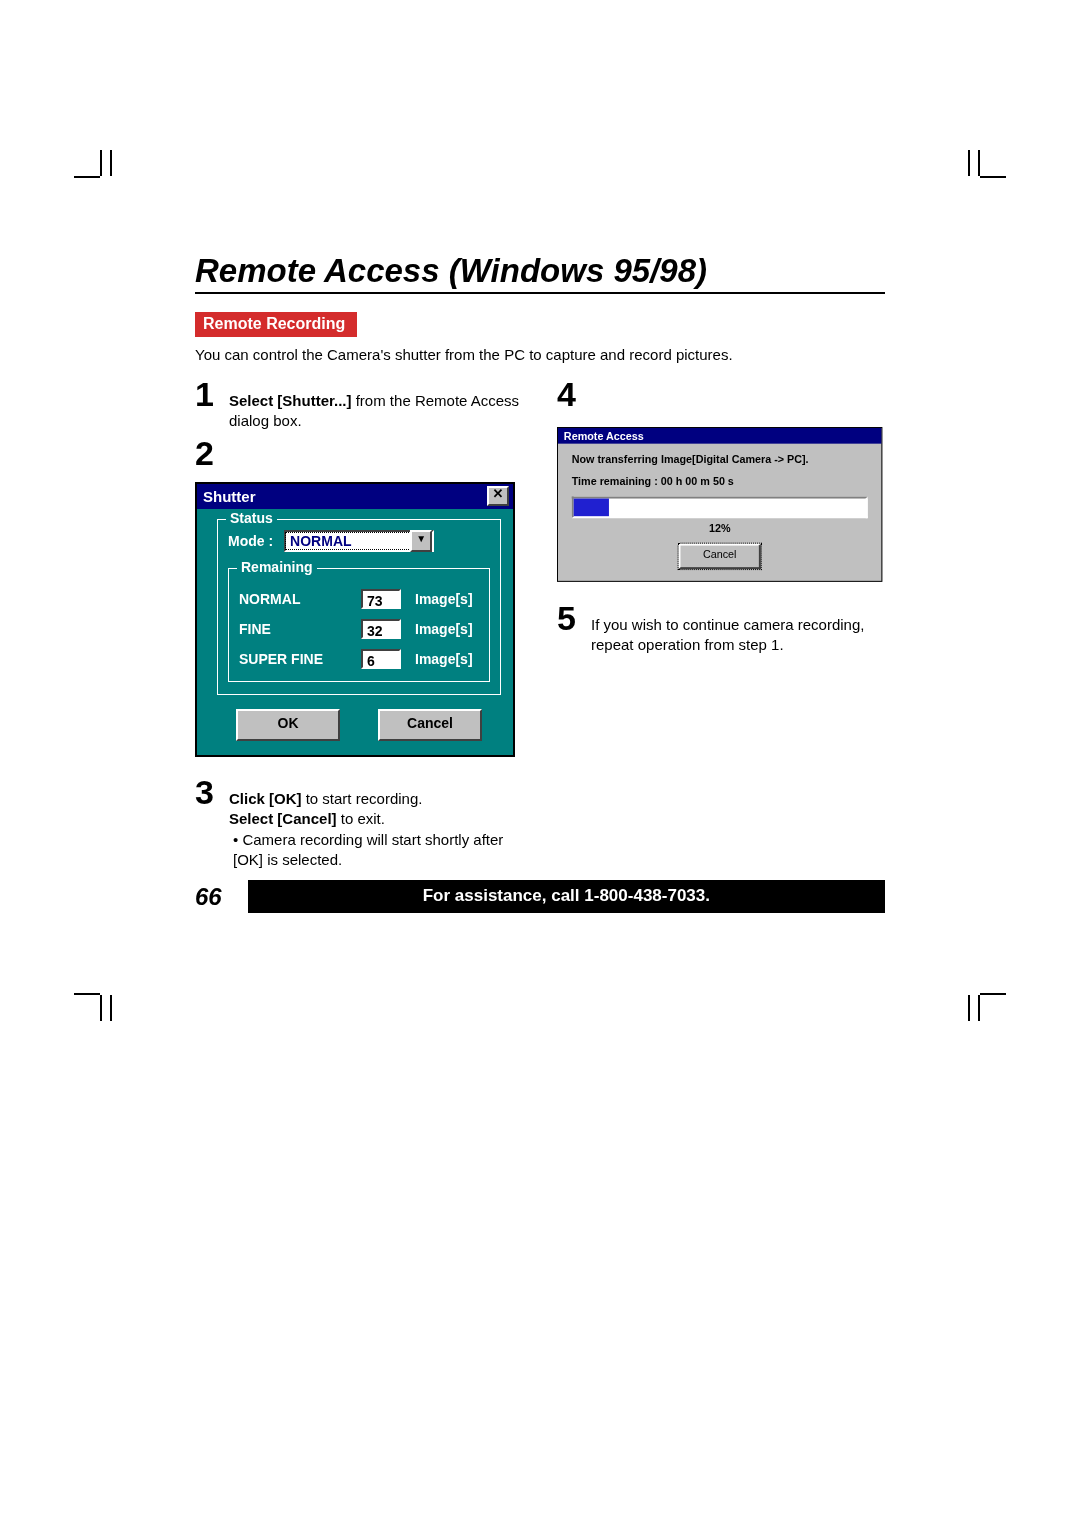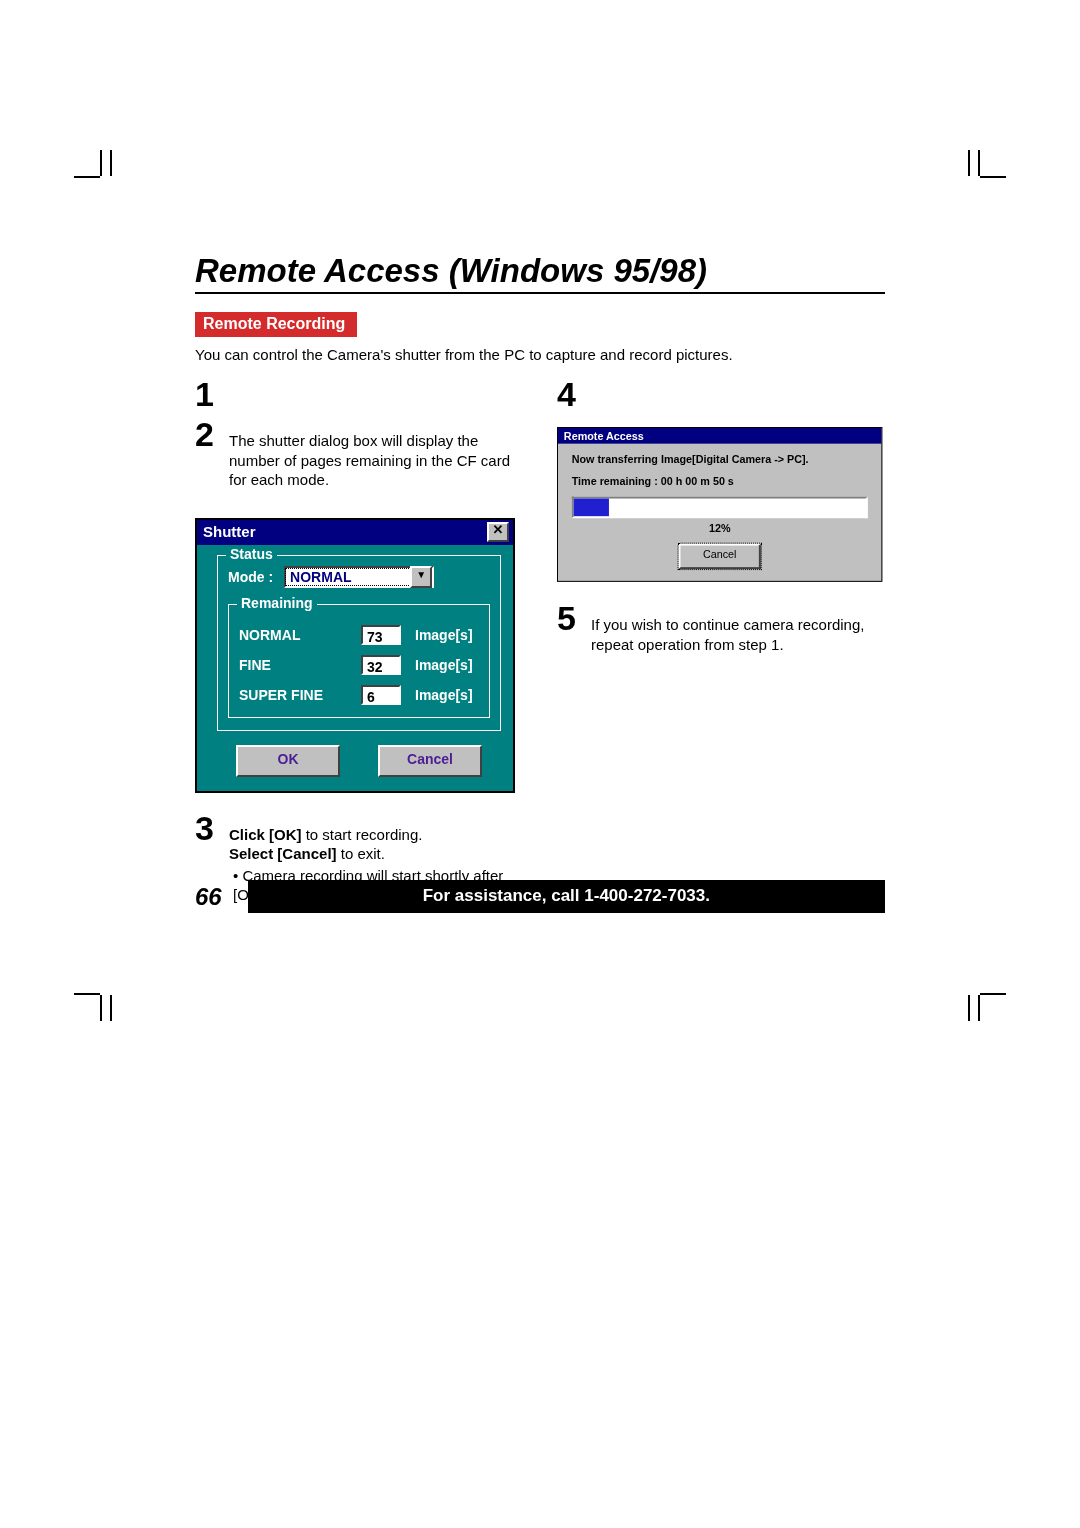--- a/index.html
+++ b/index.html
@@ -77,21 +77,21 @@
     line-height: 1;
     margin-right: 8px;
     min-width: 26px;
   }
   .steptext { line-height: 1.3; }
   .steptext .b { font-weight: bold; }
   .bullet { margin-left: 38px; line-height: 1.3; margin-top: 2px; }
 
   
   .shutter-dialog {
-    margin-top: 28px;
+    margin-top: 12px;
     width: 316px;
     border: 2px solid #000;
     background: #008080;
     font-family: "MS Sans Serif", Arial, sans-serif;
   }
   .sd-titlebar {
     background: #000080;
     color: #fff;
     display: flex;
     justify-content: space-between;
@@ -192,21 +192,21 @@
     margin-top: 4px;
   }
   .w95btn {
     width: 100px;
     height: 28px;
     background: #c0c0c0;
     border-top: 2px solid #fff;
     border-left: 2px solid #fff;
     border-right: 2px solid #404040;
     border-bottom: 2px solid #404040;
-    color: #4c1d95;
+    color: #000000;
     font-weight: bold;
     text-align: center;
     line-height: 24px;
     font-size: 14px;
   }
 
   
   .ra-dialog {
     margin-top: 16px;
     width: 330px;
@@ -315,25 +315,27 @@
     <div class="title-underline"></div>
 
     <div class="section-tag">Remote Recording</div>
     <div class="intro">You can control the Camera's shutter from the PC to capture and record pictures.</div>
 
     <div class="columns">
 
       <div class="col">
         <div class="step">
           <div class="stepnum">1</div>
+          <div class="steptext">
+            <span class="b">Select [Shutter...]</span><span>  from the Remote Access dialog box.</span>
+          </div>
         </div>
 
         <div class="step">
           <div class="stepnum">2</div>
-          <div class="steptext">The shutter dialog box will display the number of pages remaining in the CF card for each mode.</div>
         </div>
 
         <div class="shutter-dialog">
           <div class="sd-titlebar">
             <span>Shutter</span>
             <span class="sd-close">✕</span>
           </div>
           <div class="sd-body">
             <div class="fieldset">
               <span class="legend">Status</span>
@@ -404,15 +406,15 @@
         <div class="step" style="margin-top:16px;">
           <div class="stepnum">5</div>
           <div class="steptext">If you wish to continue camera recording, repeat operation from step 1.</div>
         </div>
       </div>
     </div>
   </div>
 
   <div class="footer">
     <div class="pagenum">66</div>
-    <div class="footer-bar">For assistance, call 1-400-272-7033.</div>
+    <div class="footer-bar">For assistance, call 1-800-438-7033.</div>
   </div>
 </div>
 
 </body></html>

